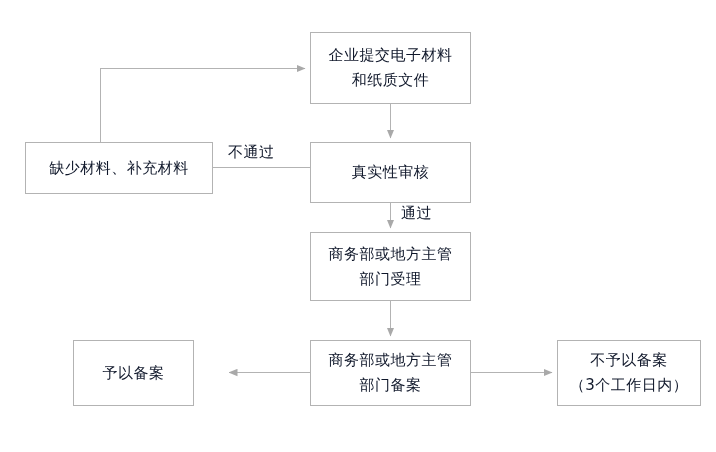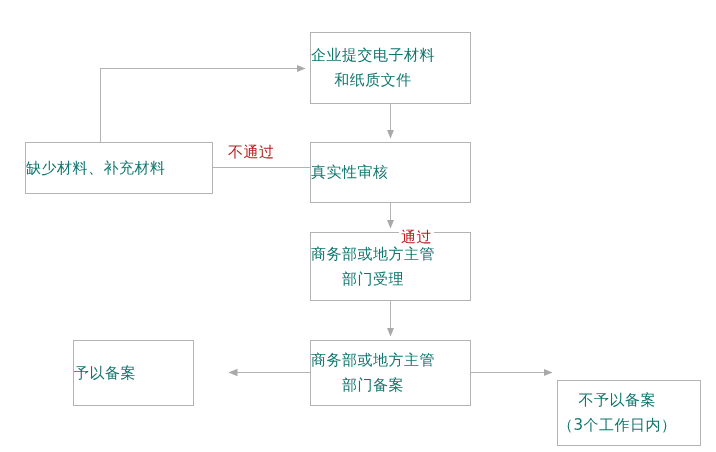--- a/index.html
+++ b/index.html
@@ -19,54 +19,55 @@
     left: 0;
     top: 0;
     width: 716px;
     height: 452px;
   }
   .node {
     position: absolute;
     box-sizing: border-box;
     border: 1px solid #b3b3b3;
     background: #ffffff;
-    color: #0f766e;
+    color: #0f172a;
     font-size: 15px;
     line-height: 25px;
     letter-spacing: 0.5px;
     display: flex;
     align-items: center;
+    justify-content: center;
     text-align: center;
     z-index: 2;
   }
   .node span {
     display: block;
     white-space: pre-line;
   }
   #node-submit      { left: 310px; top: 32px;  width: 161px; height: 72px; }
   #node-missing     { left: 8px;   top: 142px; width: 188px; height: 52px; margin-left: 17px; }
   #node-verify      { left: 310px; top: 142px; width: 161px; height: 61px; }
   #node-accept      { left: 310px; top: 232px; width: 161px; height: 69px; }
   #node-record      { left: 310px; top: 340px; width: 161px; height: 66px; }
   #node-approved    { left: 73px;  top: 340px; width: 121px; height: 66px; }
-  #node-rejected    { left: 557px; top: 340px; width: 144px; height: 66px; margin-top: 40px; }
+  #node-rejected    { left: 557px; top: 340px; width: 144px; height: 66px; }
 
   .edge-label {
     position: absolute;
-    color: #b91c1c;
+    color: #0f172a;
     font-size: 15px;
     line-height: 18px;
     letter-spacing: 0.5px;
     white-space: nowrap;
     z-index: 3;
     background: #ffffff;
     padding: 0 2px;
   }
   #label-fail { left: 226px; top: 143px; }
-  #label-pass { left: 399px; top: 204px; margin-top: 24px; }
+  #label-pass { left: 399px; top: 204px; }
 </style>
 </head>
 <body>
 
 <svg id="flow-canvas" viewBox="0 0 716 452" xmlns="http://www.w3.org/2000/svg">
   <defs>
     <marker id="arrow-r" markerWidth="9" markerHeight="8" refX="8.5" refY="4" orient="auto" markerUnits="userSpaceOnUse">
       <path d="M0,0.3 L9,4 L0,7.7 z" fill="#a9a9a9"></path>
     </marker>
     <marker id="arrow-l" markerWidth="9" markerHeight="8" refX="8.5" refY="4" orient="auto" markerUnits="userSpaceOnUse">

